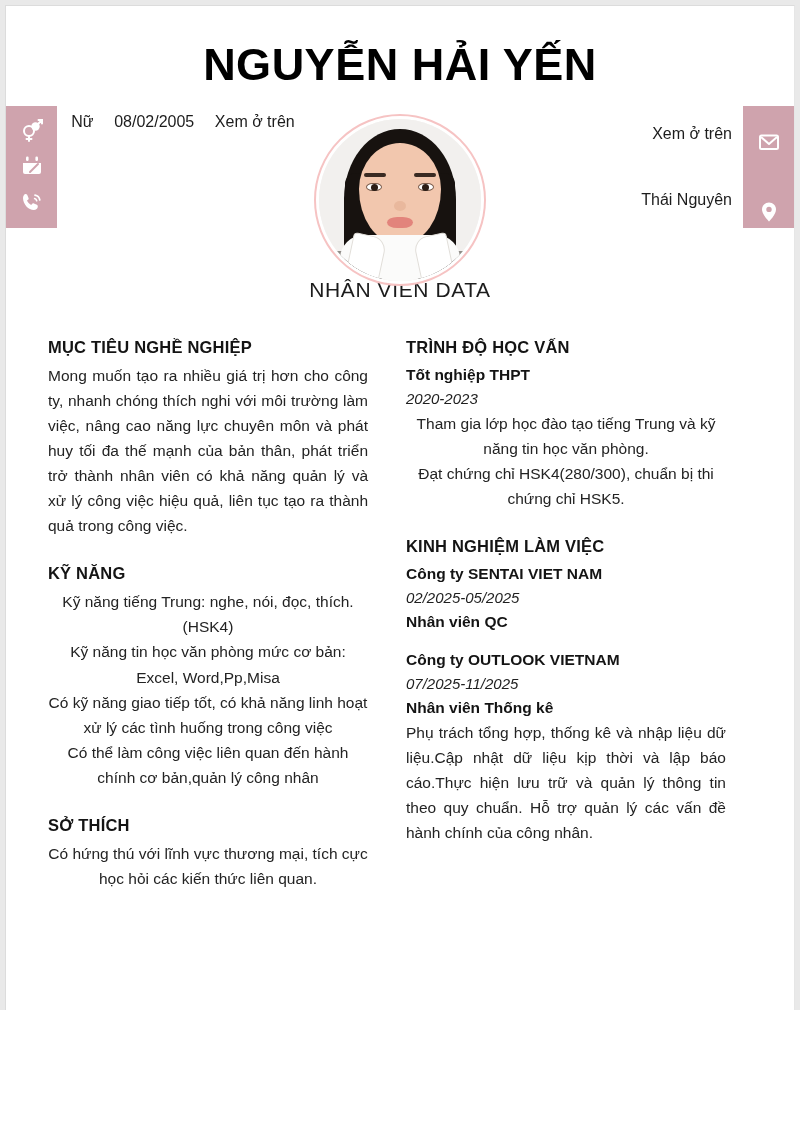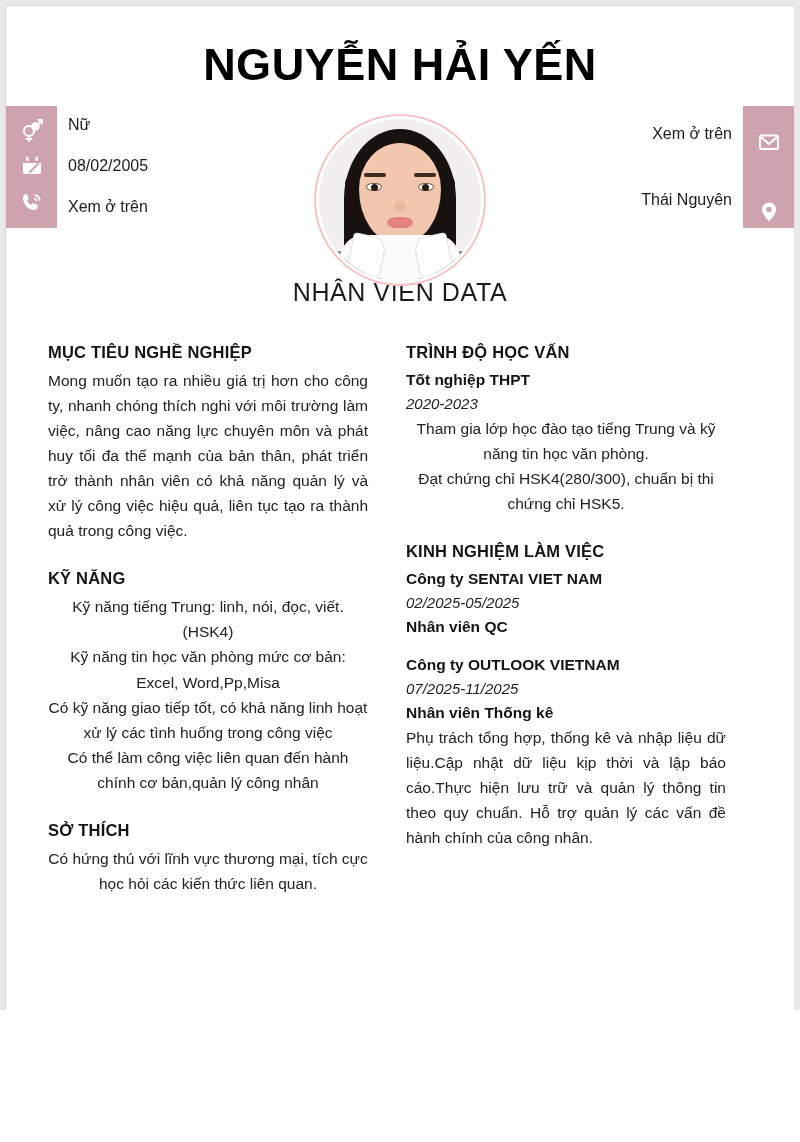--- a/index.html
+++ b/index.html
@@ -79,21 +79,21 @@
   .ic { width: 24px; height: 24px; display: block; }
   .ic svg { width: 100%; height: 100%; display: block; }
 
   .contact-left {
     position: absolute;
     left: 62px;
     top: 0;
     width: 230px;
     height: 122px;
     display: flex;
-    flex-direction: column;
+    flex-direction: row;
     justify-content: space-around;
     padding: 6px 0;
     gap: 14px;
   }
   .contact-left .ctext {
     font-size: 16px;
     color: #1c1c1c;
     line-height: 1.3;
   }
   .contact-right {
@@ -236,21 +236,21 @@
     bottom: -4px;
     width: 40px; height: 34px;
     background: #8e8b86;
   }
   .p-shoulder-l { left: 2px; border-radius: 18px 6px 0 0; }
   .p-shoulder-r { right: 2px; border-radius: 6px 18px 0 0; }
 
   
   .job-title {
     text-align: center;
-    font-size: 25px;
+    font-size: 21px;
     color: #1c1c1c;
     letter-spacing: 0.6px;
     margin-top: -18px;
   }
 
   
   .columns {
     display: flex;
     padding: 36px 42px 0 42px;
     gap: 38px;
@@ -406,21 +406,21 @@
     <div class="job-title">NHÂN VIÊN DATA</div>
 
     <div class="columns">
 
       <div class="col left-col">
 
         <h2 class="sec-title">MỤC TIÊU NGHỀ NGHIỆP</h2>
         <p class="para">Mong muốn tạo ra nhiều giá trị hơn cho công ty, nhanh chóng thích nghi với môi trường làm việc, nâng cao năng lực chuyên môn và phát huy tối đa thế mạnh của bản thân, phát triển trở thành nhân viên có khả năng quản lý và xử lý công việc hiệu quả, liên tục tạo ra thành quả trong công việc.</p>
 
         <h2 class="sec-title spaced-lg">KỸ NĂNG</h2>
-        <p class="para left-align">Kỹ năng tiếng Trung: linh, nói, đọc, viết. (HSK4)</p>
+        <p class="para left-align">Kỹ năng tiếng Trung: nghe, nói, đọc, thích. (HSK4)</p>
         <p class="para left-align">Kỹ năng tin học văn phòng mức cơ bản: Excel, Word,Pp,Misa</p>
         <p class="para left-align">Có kỹ năng giao tiếp tốt, có khả năng linh hoạt xử lý các tình huống trong công việc</p>
         <p class="para left-align">Có thể làm công việc liên quan đến hành chính cơ bản,quản lý công nhân</p>
 
         <h2 class="sec-title spaced-lg">SỞ THÍCH</h2>
         <p class="para left-align">Có hứng thú với lĩnh vực thương mại, tích cực học hỏi các kiến thức liên quan.</p>
       </div>
 
       <div class="col right-col">
 

